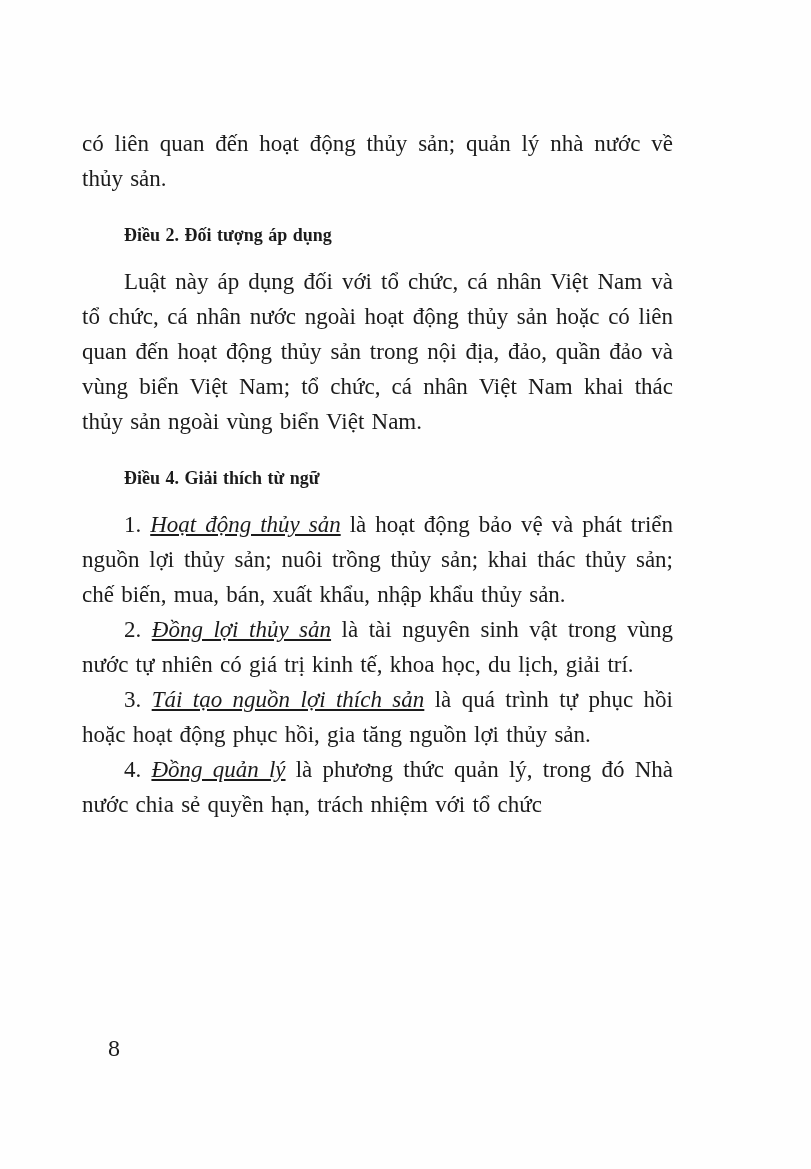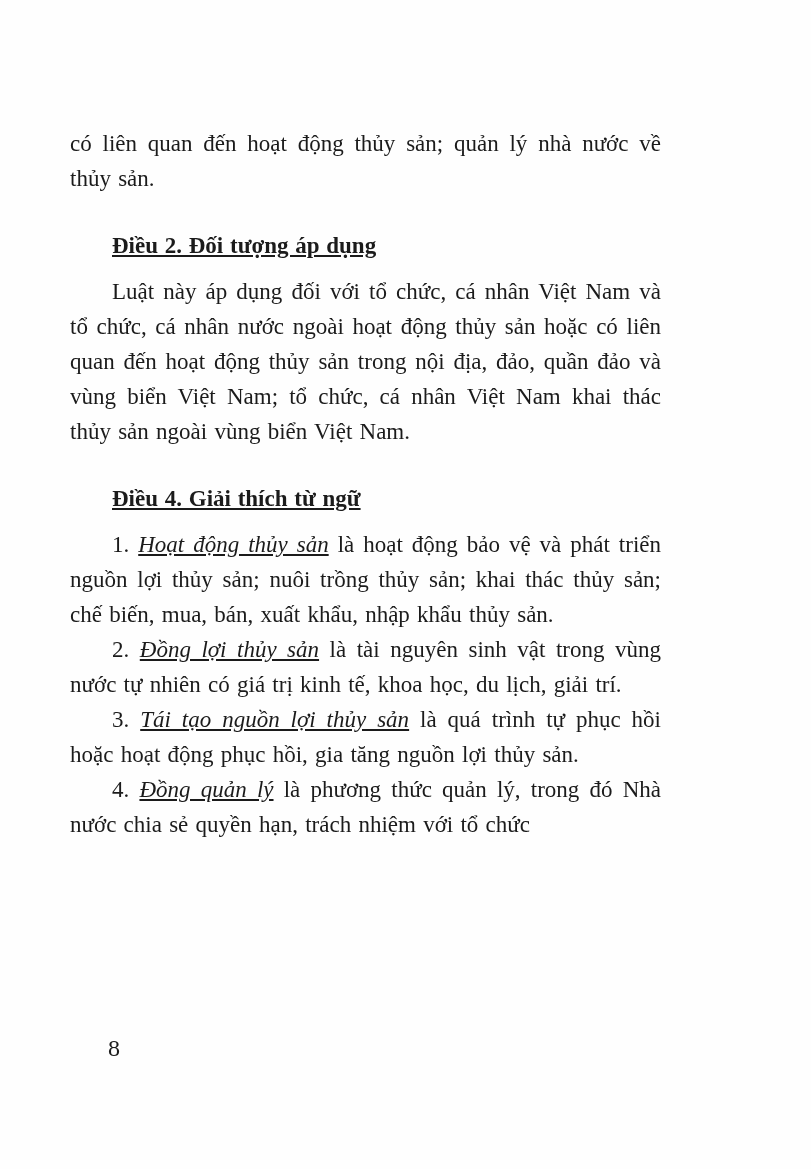--- a/index.html
+++ b/index.html
@@ -18,42 +18,41 @@
       background: #fefefe;
       color: #1b1b1b;
       font-family: "Liberation Serif", "DejaVu Serif", serif;
       font-size: 23px;
       line-height: 35px;
     }
 
     .text-block {
       position: absolute;
       top: 126px;
-      left: 70px;
+      left: 82px;
       width: 591px;
     }
 
     .para {
       text-align: justify;
       word-spacing: 1.5px;
     }
 
     .para.indent {
       text-indent: 42px;
     }
 
     .heading {
-      font-size: 23px;
+      font-size: 18px;
       font-weight: bold;
       text-indent: 42px;
       text-align: left;
-      margin-top: 32px;
+      margin-top: 22px;
       margin-bottom: 11px;
       word-spacing: 1px;
-      text-decoration: underline;
     }
 
     .term { font-style: italic; text-decoration: underline; }
 
     .page-number {
       position: absolute;
       left: 108px;
       top: 1031px;
       font-size: 24px;
       line-height: 35px;
@@ -73,21 +72,21 @@
 
     <p class="para indent">Luật này áp dụng đối với tổ chức, cá nhân Việt Nam và tổ chức, cá nhân nước ngoài hoạt động thủy sản hoặc có liên quan đến hoạt động thủy sản trong nội địa, đảo, quần đảo và vùng biển Việt Nam; tổ chức, cá nhân Việt Nam khai thác thủy sản ngoài vùng biển Việt Nam.</p>
 
     <h2 class="heading">Điều 4. Giải thích từ ngữ</h2>
 
 
     <p class="para indent"><span>1. </span><span class="term">Hoạt động thủy sản</span><span> là hoạt động bảo vệ và phát triển nguồn lợi thủy sản; nuôi trồng thủy sản; khai thác thủy sản; chế biến, mua, bán, xuất khẩu, nhập khẩu thủy sản.</span></p>
 
     <p class="para indent"><span>2. </span><span class="term">Đồng lợi thủy sản</span><span> là tài nguyên sinh vật trong vùng nước tự nhiên có giá trị kinh tế, khoa học, du lịch, giải trí.</span></p>
 
-    <p class="para indent"><span>3. </span><span class="term">Tái tạo nguồn lợi thủy sản</span><span> là quá trình tự phục hồi hoặc hoạt động phục hồi, gia tăng nguồn lợi thủy sản.</span></p>
+    <p class="para indent"><span>3. </span><span class="term">Tái tạo nguồn lợi thích sản</span><span> là quá trình tự phục hồi hoặc hoạt động phục hồi, gia tăng nguồn lợi thủy sản.</span></p>
 
     <p class="para indent"><span>4. </span><span class="term">Đồng quản lý</span><span> là phương thức quản lý, trong đó Nhà nước chia sẻ quyền hạn, trách nhiệm với tổ chức</span></p>
 
   </div>
 
   <div class="page-number">8</div>
 
 </div>
 
 </body></html>

